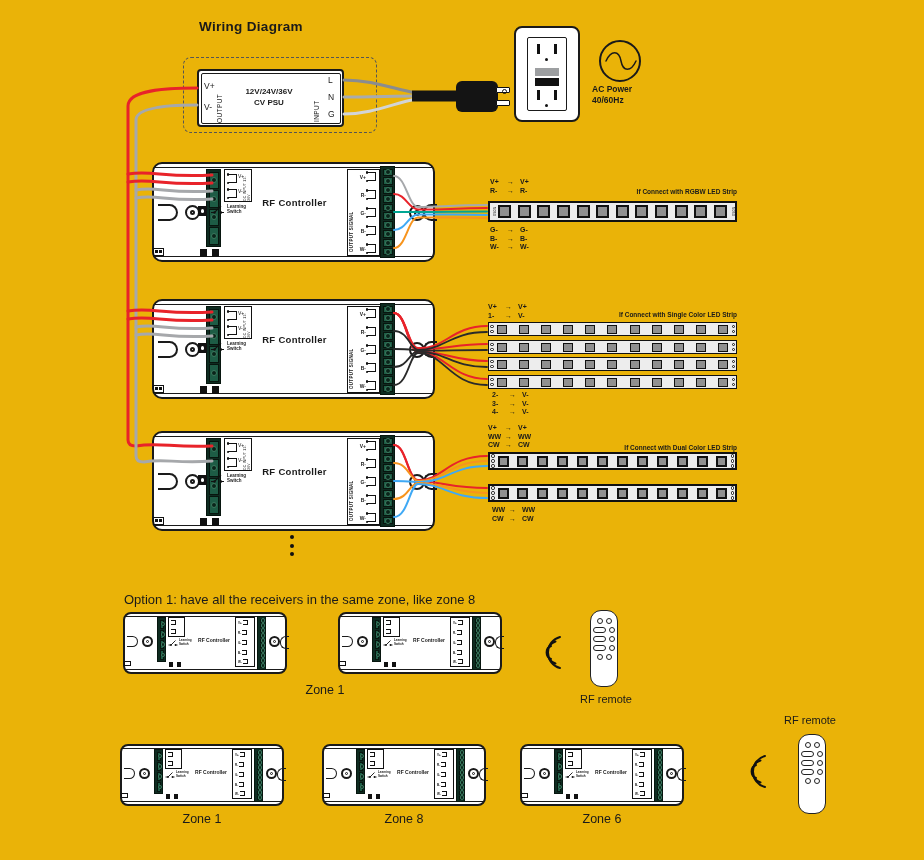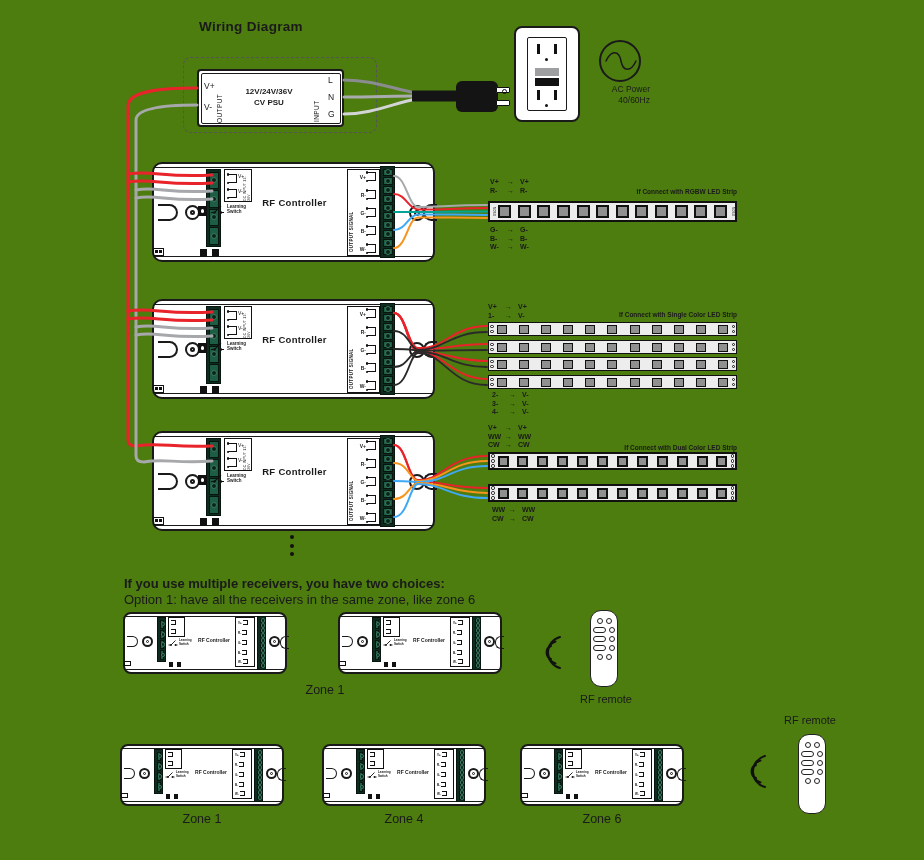--- a/index.html
+++ b/index.html
@@ -1,18 +1,18 @@
 <!DOCTYPE html>
 <html><head>
 <meta charset="utf-8">
 <style>
   * { box-sizing: border-box; margin: 0; padding: 0; }
   html,body { background:#fff; }
   .canvas {
-    position: relative; width: 924px; height: 860px; background:#4d7c0f;
+    position: relative; width: 924px; height: 860px; background:#eab308;
     font-family: "Liberation Sans", sans-serif; color:#1a1a1a; overflow:hidden;
   }
   .abs { position:absolute; }
 
   
   .h-title   { left:199px; top:19px;  font-size:13.5px; font-weight:bold; letter-spacing:.3px; }
   .h-heading { left:124px; top:576px; font-size:13px; font-weight:bold; }
   .h-opt1    { left:124px; top:592px; font-size:13px; }
   .h-opt2    { left:124px; top:716px; font-size:13px; }
   .zone-lbl  { width:80px; text-align:center; font-size:12.5px; }
@@ -38,21 +38,21 @@
   .slot { position:absolute; width:2.5px; height:10px; background:#111; }
   .odot { position:absolute; width:3px; height:3px; border-radius:50%; background:#111; }
   .obar-g { position:absolute; left:7px; top:30px; width:24px; height:8px; background:#9d9fa1; }
   .obar-b { position:absolute; left:7px; top:40px; width:24px; height:8px; background:#111; }
   .plug-body { left:456px; top:81px; width:42px; height:31px; background:#141414; border-radius:6px; }
   .prong { position:absolute; width:14px; height:6px; background:#fff; border:1.5px solid #111; border-radius:1px; }
   .prong.p1 { left:496px; top:87px; }
   .prong.p2 { left:496px; top:100px; }
   .prong.p1::after { content:''; position:absolute; right:2px; top:.5px; width:3px; height:3px; border:1px solid #111; border-radius:50%; }
   .accirc { left:599px; top:40px; width:42px; height:42px; border:2px solid #1a1a1a; border-radius:50%; }
-  .actxt { left:592px; top:84px; width:58px; text-align:right; font-size:8.5px; font-weight:normal; line-height:1.35; }
+  .actxt { left:592px; top:84px; width:58px; text-align:left; font-size:8.5px; font-weight:bold; line-height:1.35; }
 
   
   .bigctrl { position:absolute; width:283px; height:100px; }
   .bc-body { position:absolute; inset:0; border:2px solid #1a1a1a; border-radius:10px; background:#fff; }
   .bc-seam { position:absolute; left:3px; right:3px; border-top:1.5px solid #1a1a1a; }
   .bc-seam.top { top:5px; } .bc-seam.bot { bottom:5px; }
   .bc-slot { position:absolute; left:6px; top:42px; width:20px; height:17px; border:2px solid #1a1a1a; border-left:none; border-radius:0 9px 9px 0; }
   .dblcirc { border:2.5px solid #1a1a1a; border-radius:50%; }
   .dblcirc::after { content:''; position:absolute; inset:3px; border:2px solid #1a1a1a; border-radius:50%; }
   .bc-screw { position:absolute; left:33px; top:43px; width:15px; height:15px; }
@@ -656,22 +656,21 @@
         <span class="at">CW</span>
       </div>
   </div>
 
   <div class="abs vdots">
     <div class="dot"></div>
       <div class="dot"></div>
       <div class="dot"></div>
   </div>
 
-  <div class="abs h-heading">If you use multiple receivers, you have two choices:</div>
-  <div class="abs h-opt1">Option 1: have all the receivers in the same zone, like zone 6</div>
+  <div class="abs h-opt1">Option 1: have all the receivers in the same zone, like zone 8</div>
 
   <div class="minictrl" style="left:123px;top:612px">
   <div class="mc-body"></div>
   <div class="mc-seam top"></div>
   <div class="mc-seam bot"></div>
   <div class="mc-slot"></div>
   <div class="mc-screw"></div>
   <div class="term mc-termL">
         <div class="tcell"></div>
         <div class="tcell"></div>
@@ -1020,21 +1019,21 @@
         <div class="tcell"></div>
         <div class="tcell"></div>
       </div>
   <div class="mc-screw" style="left:146px"></div>
   <div class="mc-notch"></div>
   <div class="mc-edge"></div>
   <div class="mc-led l1"></div>
   <div class="mc-led l2"></div>
 </div>
   <div class="abs zone-lbl" style="left:162px;top:812px">Zone 1</div>
-  <div class="abs zone-lbl" style="left:364px;top:812px">Zone 4</div>
+  <div class="abs zone-lbl" style="left:364px;top:812px">Zone 8</div>
   <div class="abs zone-lbl" style="left:562px;top:812px">Zone 6</div>
   <div class="abs remote-lbl" style="left:765px;top:714px">RF remote</div>
   <div class="remote" style="left:798px;top:734px;height:80px">
     <div class="rrow">
         <i class="rc"></i>
         <i class="rc"></i>
       </div>
     <div class="rrow">
         <i class="rp"></i>
         <i class="rc"></i>

